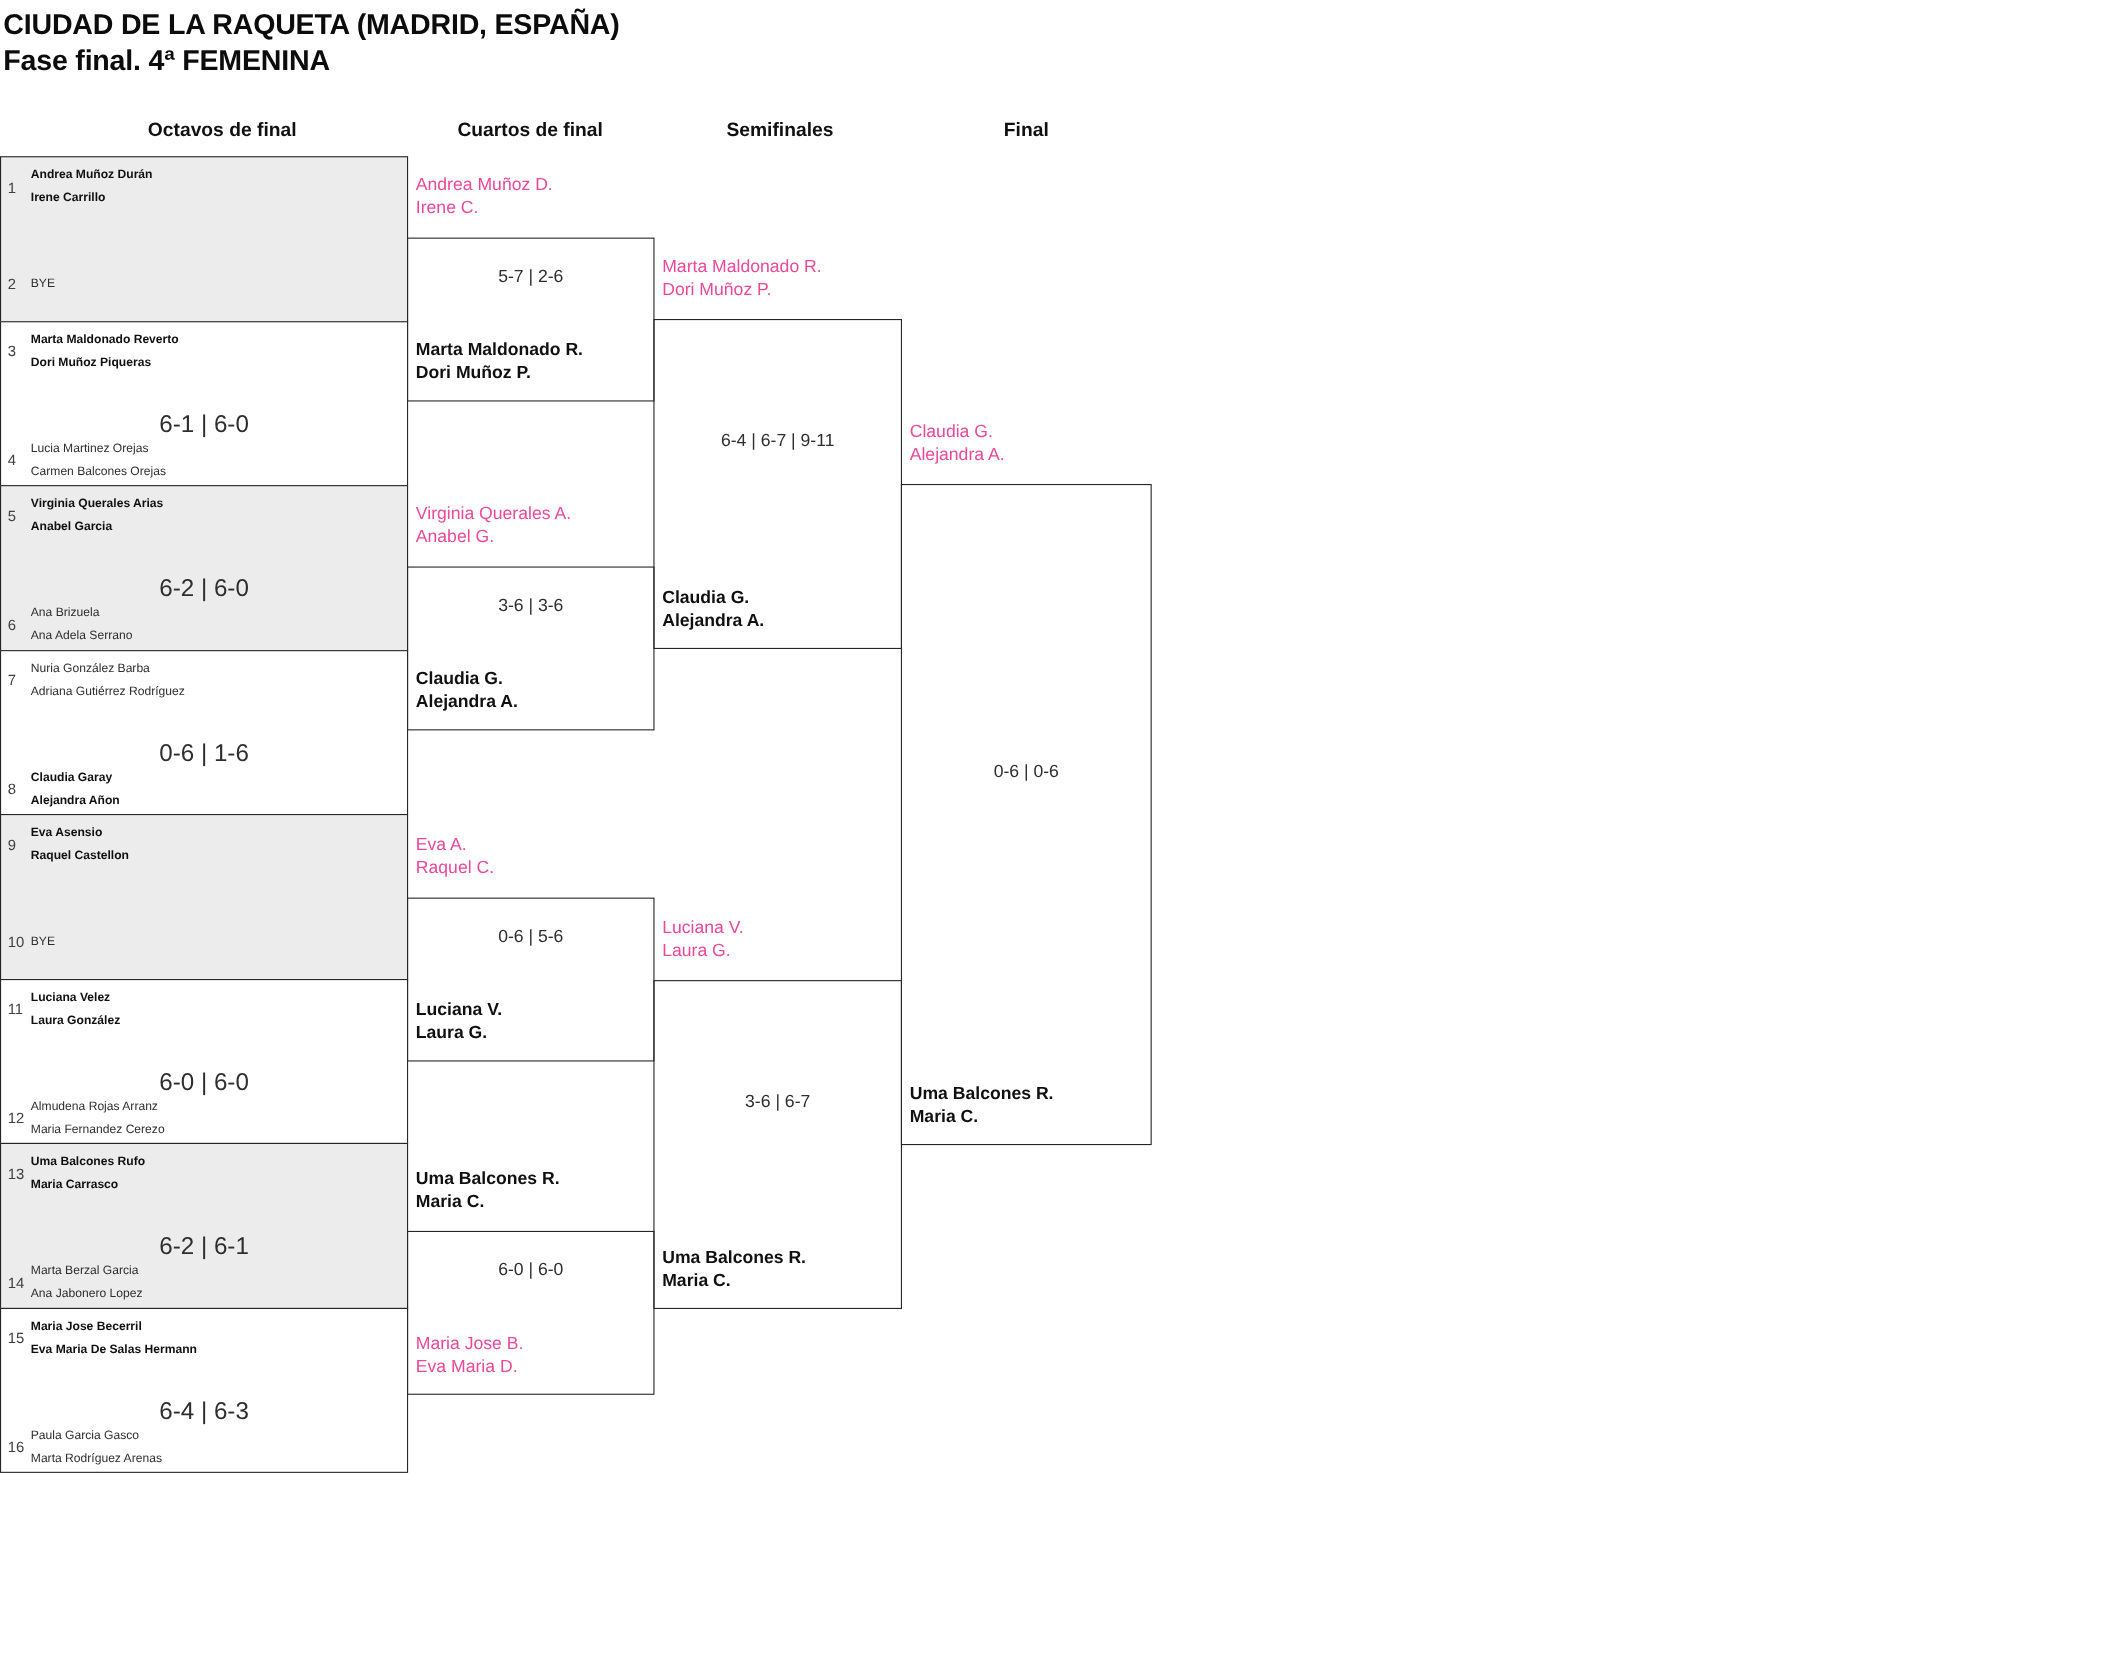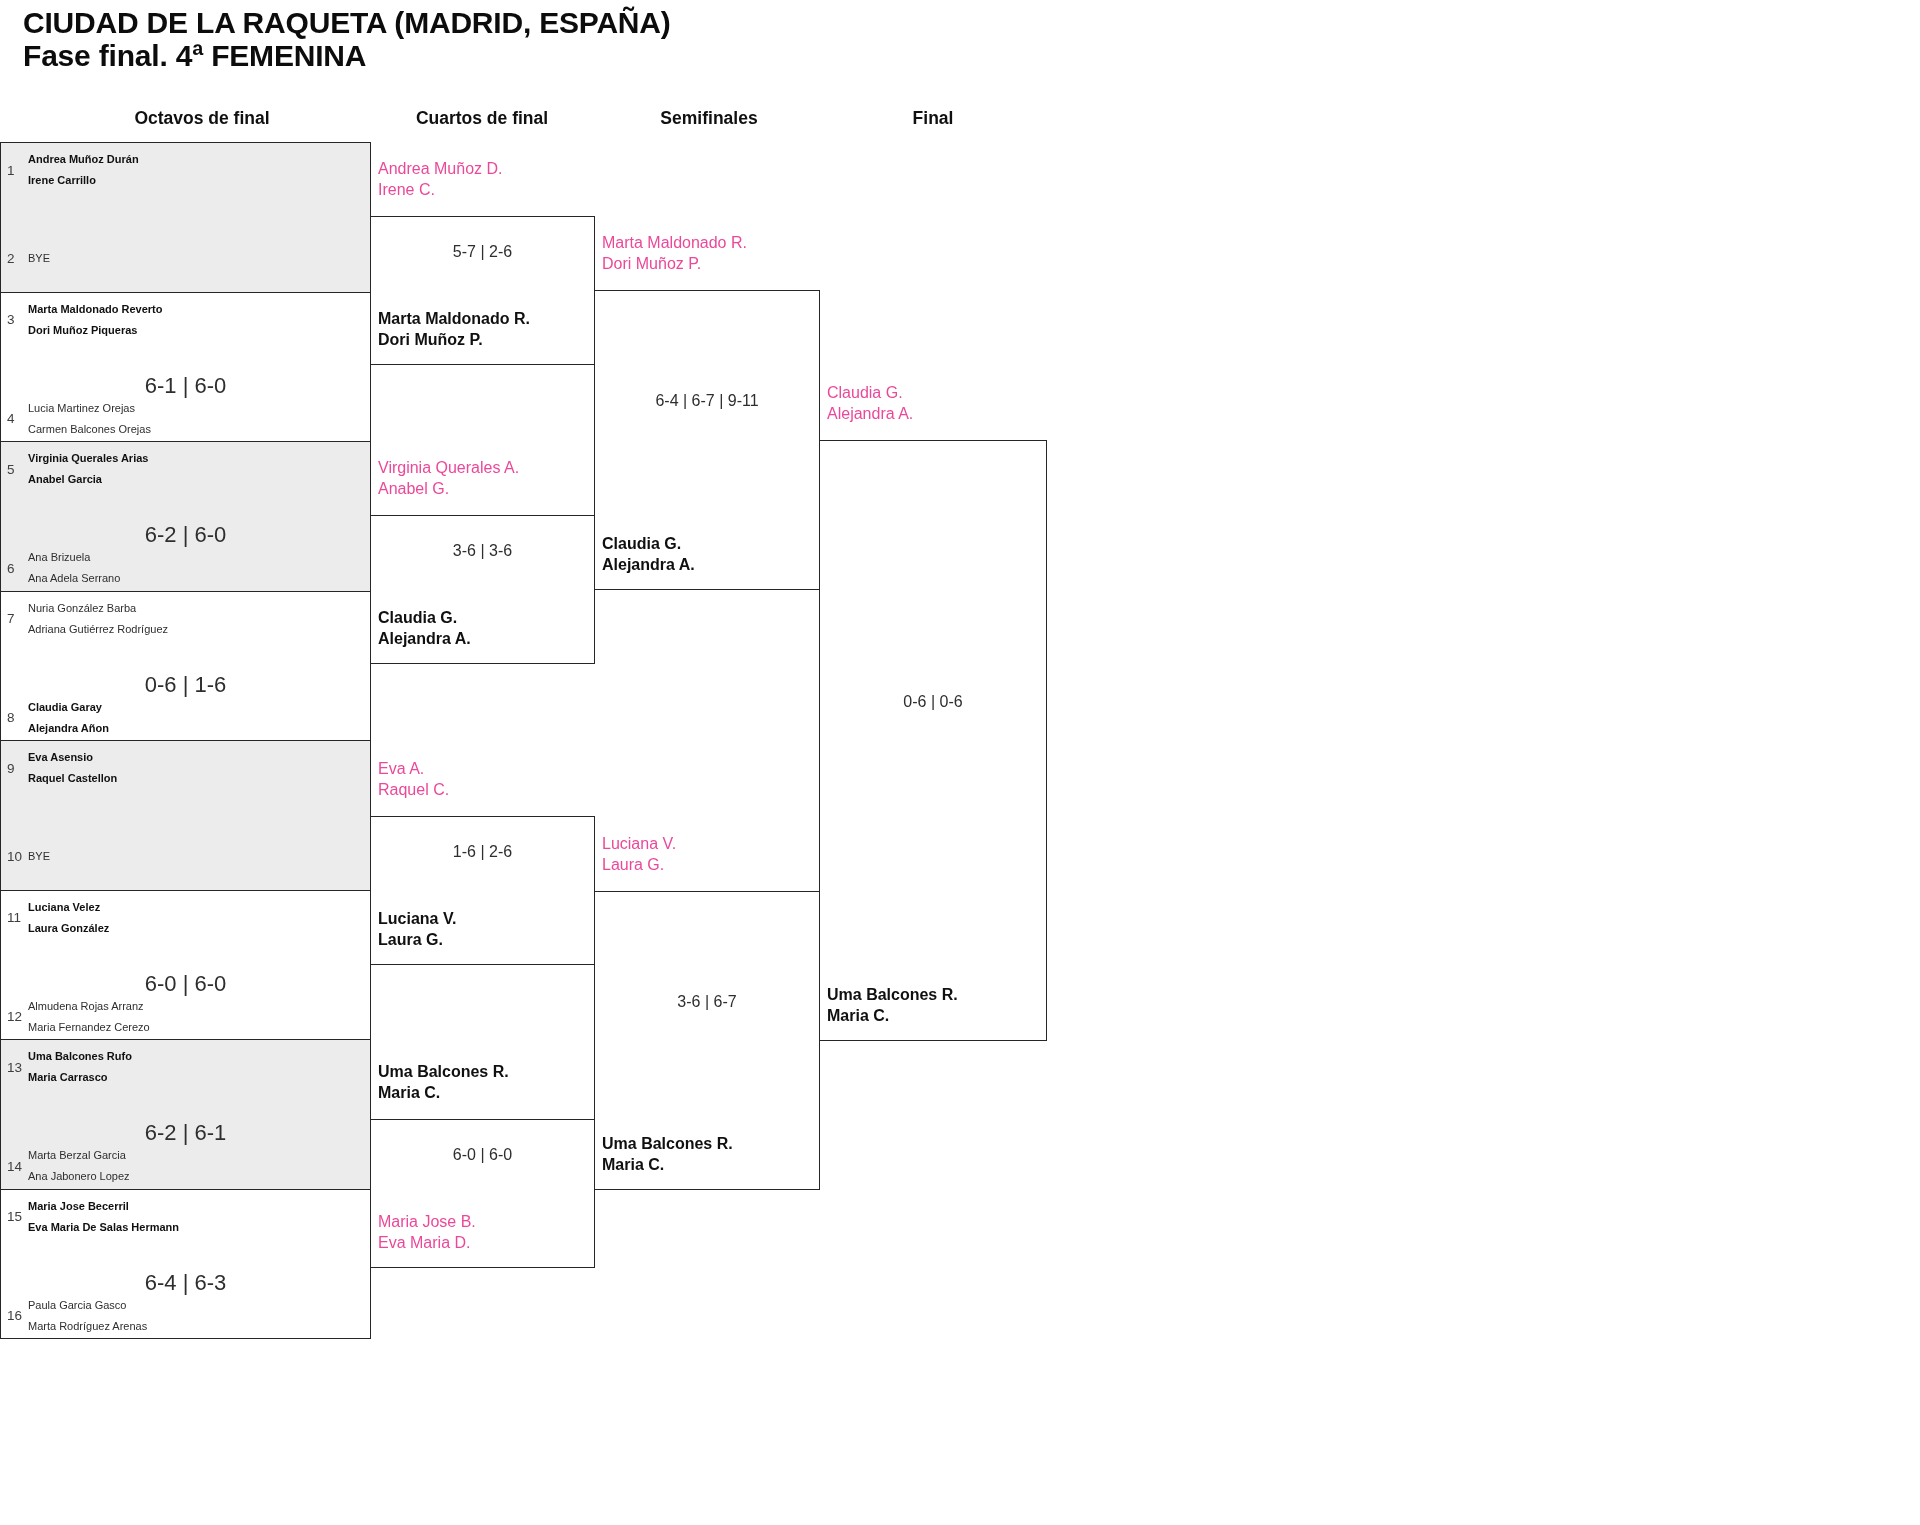--- a/index.html
+++ b/index.html
@@ -4,21 +4,21 @@
 <style>
   html,body { margin:0; padding:0; background:#ffffff; }
   body {
     font-family: "Liberation Sans", "DejaVu Sans", sans-serif;
     color:#2e2e2e;
     width:1920px; height:1525px; position:relative; overflow:hidden;
   }
   #canvas { position:absolute; left:0; top:0; width:1920px; height:1525px; background:#fff; }
 
   .title-block { position:absolute; left:3px; top:6px; }
-  .title-line { font-size:30px; line-height:33px; font-weight:700; color:#0c0c0c; letter-spacing:-0.2px;margin-left:20px; }
+  .title-line { font-size:26px; line-height:33px; font-weight:700; color:#0c0c0c; letter-spacing:-0.2px; }
 
   .colhead {
     position:absolute; top:108px; width:300px; text-align:center;
     font-size:17.5px; font-weight:700; color:#101010;
   }
   #head-r16 { left:52px; }
   #head-qf  { left:332px; }
   #head-sf  { left:559px; }
   #head-f   { left:783px; }
 
@@ -252,21 +252,21 @@
       <div>Claudia G.</div>
       <div>Alejandra A.</div>
     </div>
   </div>
 
   <div class="match qf" id="qf3">
     <div class="mtop">
       <div>Eva A.</div>
       <div>Raquel C.</div>
     </div>
-    <div class="mscore">1-6 | 2-6</div>
+    <div class="mscore">0-6 | 5-6</div>
     <div class="mbottom bold">
       <div>Luciana V.</div>
       <div>Laura G.</div>
     </div>
   </div>
 
   <div class="match qf" id="qf4">
     <div class="mtop bold">
       <div>Uma Balcones R.</div>
       <div>Maria C.</div>

